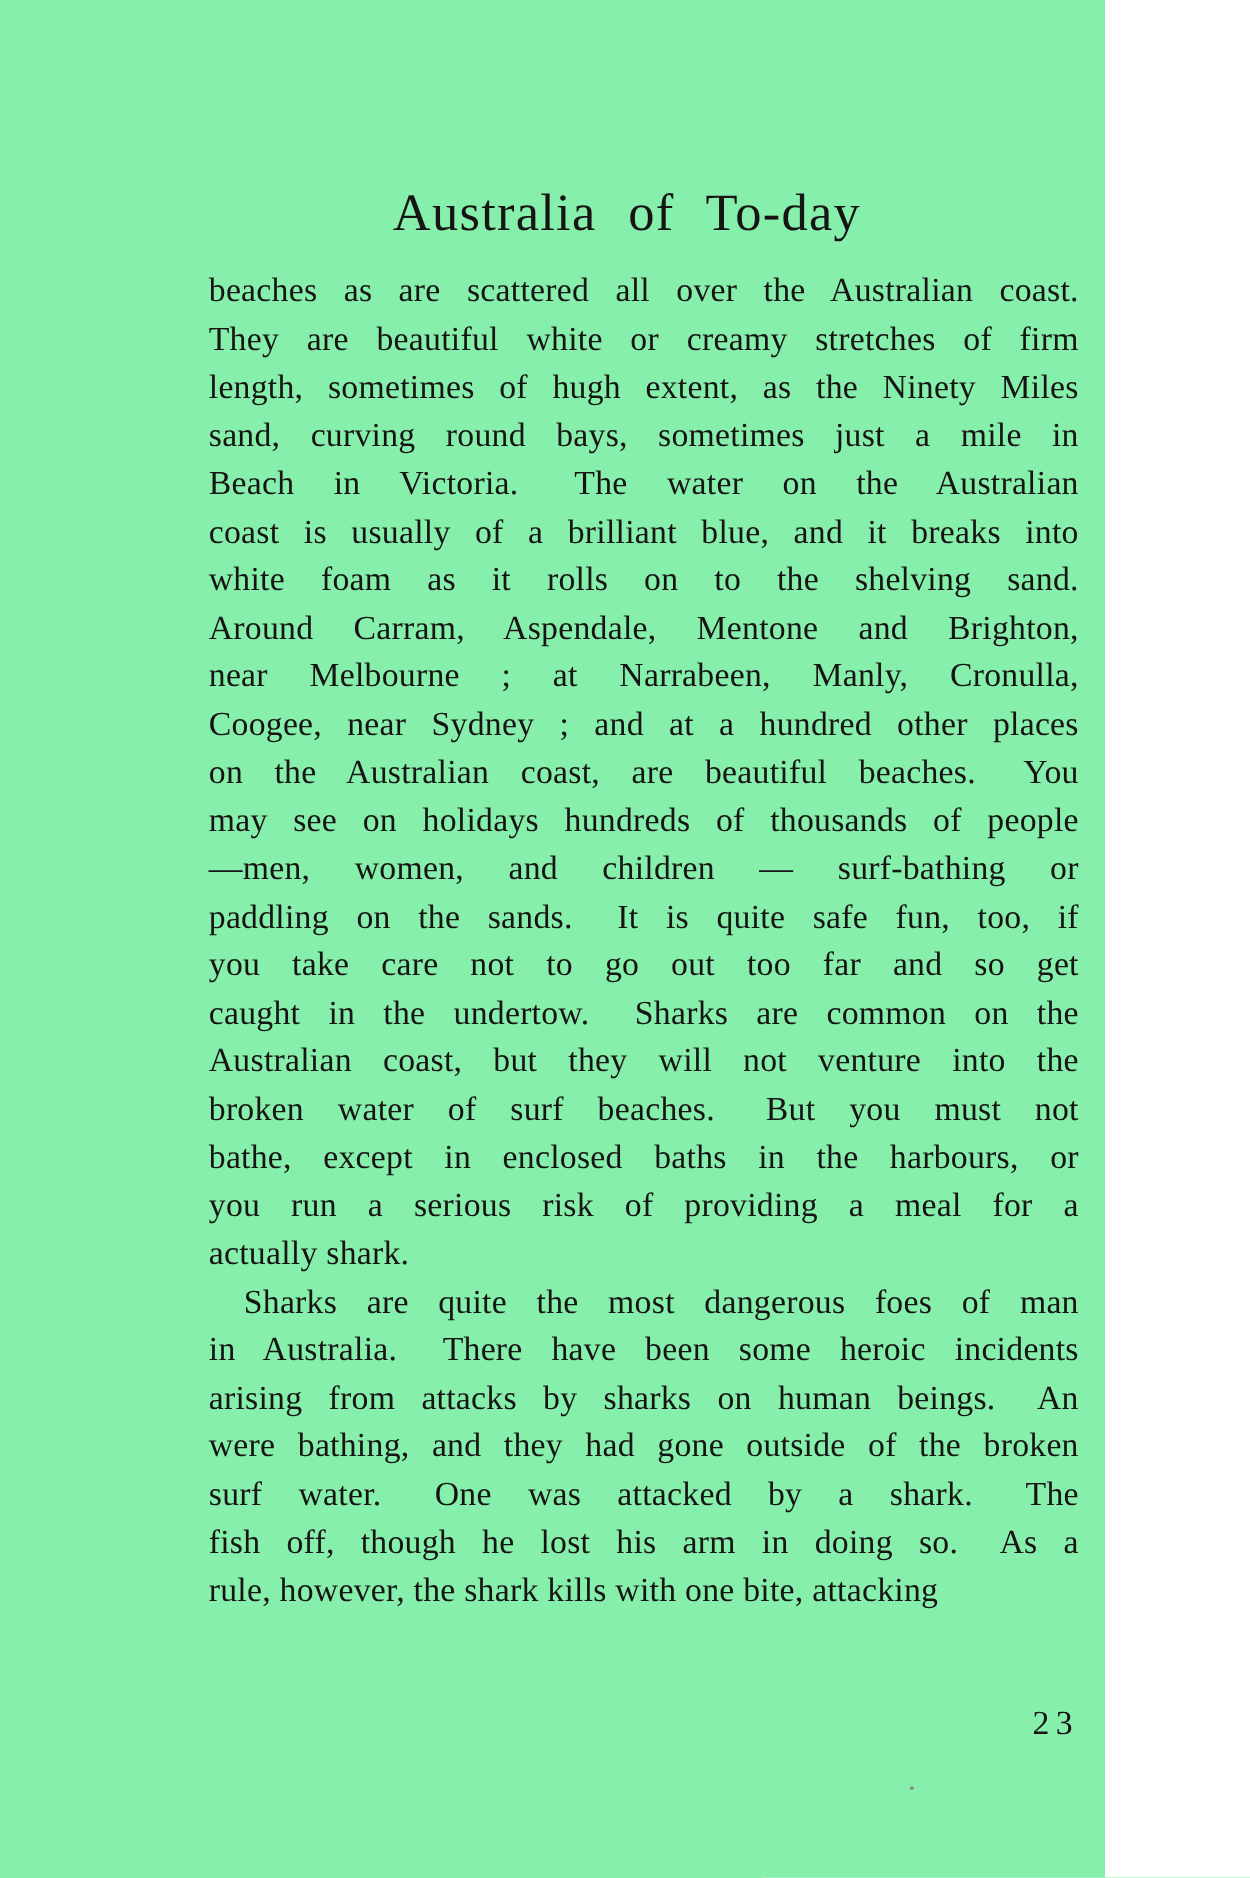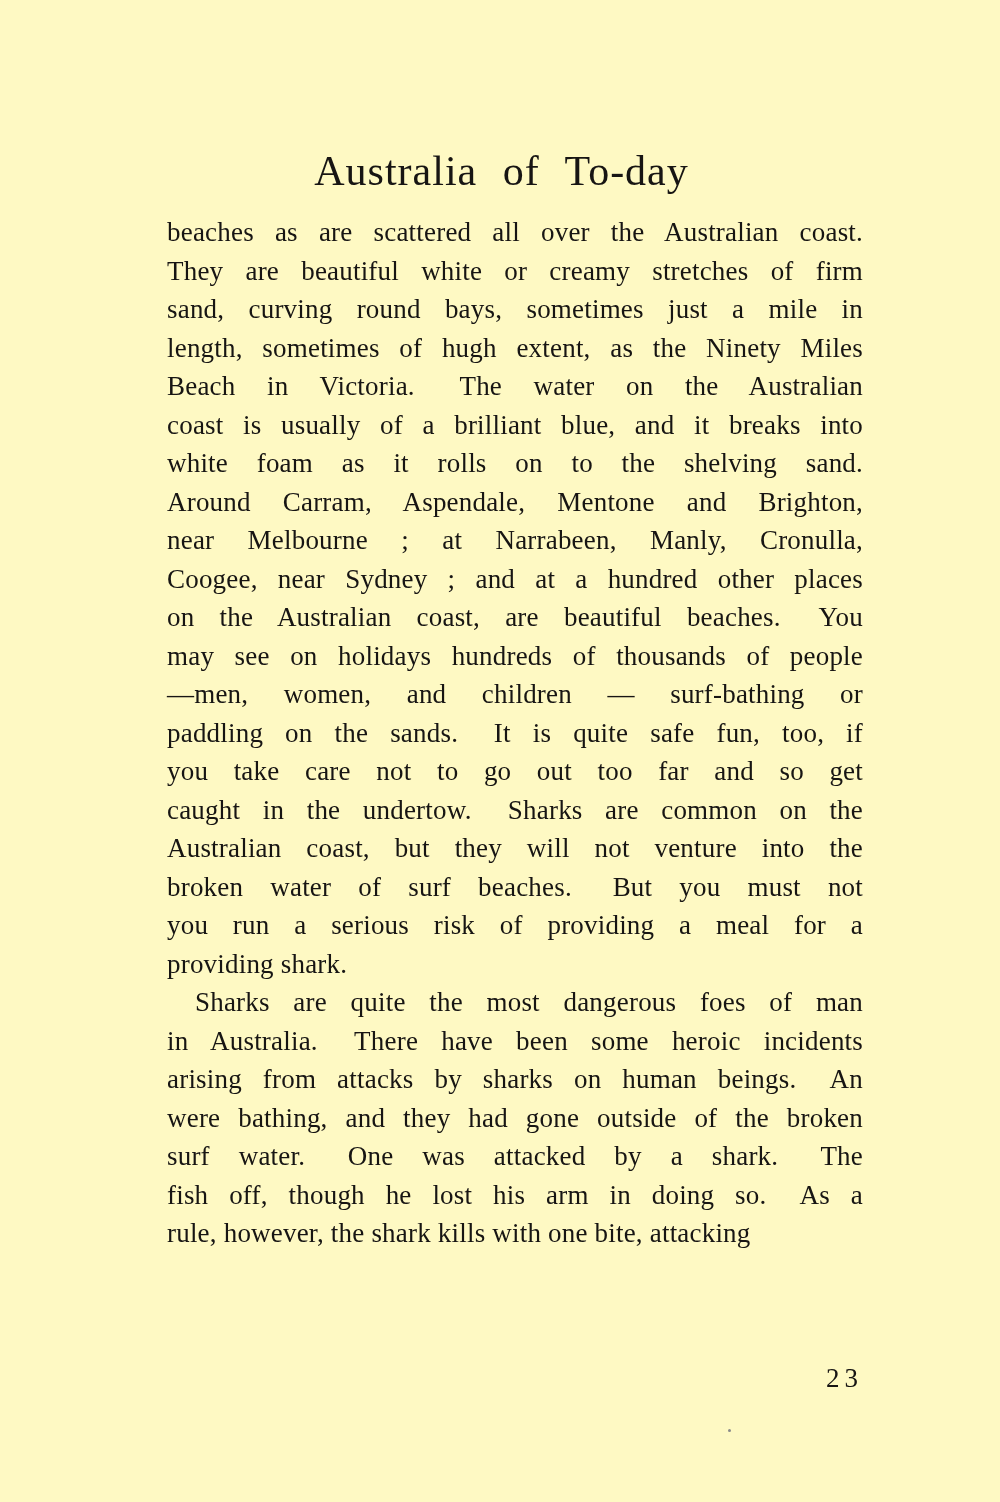--- a/index.html
+++ b/index.html
@@ -4,22 +4,22 @@
 <style>
   html, body { margin: 0; padding: 0; }
   body {
     width: 1000px; height: 1502px;
     background: #ffffff;
     font-family: "Liberation Serif", "DejaVu Serif", serif;
     color: #171513;
   }
   .page {
     position: relative;
-    width: 1000px; height: 1502px;
-    background: #fef9c3;
+    width: 884px; height: 1502px;
+    background: #86efac;
     overflow: hidden;
   }
   .title {
     position: absolute;
     top: 150px; left: 140px; width: 723px;
     margin: 0;
     text-align: center;
     font-size: 42px;
     line-height: 42px;
     font-weight: normal;
@@ -64,38 +64,39 @@
 </style>
 </head>
 <body>
 
 <div class="page">
   <h1 class="title">Australia of To-day</h1>
   <div class="body-text">
     <div class="para">
         <div class="line">beaches as are scattered all over the Australian coast.</div>
         <div class="line">They are beautiful white or creamy stretches of firm</div>
+        <div class="line">length, sometimes of hugh extent, as the Ninety Miles</div>
         <div class="line">sand, curving round bays, sometimes just a mile in</div>
-        <div class="line">length, sometimes of hugh extent, as the Ninety Miles</div>
         <div class="line">Beach in Victoria.  The water on the Australian</div>
         <div class="line">coast is usually of a brilliant blue, and it breaks into</div>
         <div class="line">white foam as it rolls on to the shelving sand.</div>
         <div class="line">Around Carram, Aspendale, Mentone and Brighton,</div>
         <div class="line">near Melbourne ; at Narrabeen, Manly, Cronulla,</div>
         <div class="line">Coogee, near Sydney ; and at a hundred other places</div>
         <div class="line">on the Australian coast, are beautiful beaches.  You</div>
         <div class="line">may see on holidays hundreds of thousands of people</div>
         <div class="line">—men, women, and children — surf-bathing or</div>
         <div class="line">paddling on the sands.  It is quite safe fun, too, if</div>
         <div class="line">you take care not to go out too far and so get</div>
         <div class="line">caught in the undertow.  Sharks are common on the</div>
         <div class="line">Australian coast, but they will not venture into the</div>
         <div class="line">broken water of surf beaches.  But you must not</div>
+        <div class="line">bathe, except in enclosed baths in the harbours, or</div>
         <div class="line">you run a serious risk of providing a meal for a</div>
-        <div class="line">providing shark.</div>
+        <div class="line">actually shark.</div>
       </div>
     <div class="para indented">
         <div class="line">Sharks are quite the most dangerous foes of man</div>
         <div class="line">in Australia.  There have been some heroic incidents</div>
         <div class="line">arising from attacks by sharks on human beings.  An</div>
         <div class="line">were bathing, and they had gone outside of the broken</div>
         <div class="line">surf water.  One was attacked by a shark.  The</div>
         <div class="line">fish off, though he lost his arm in doing so.  As a</div>
         <div class="line">rule, however, the shark kills with one bite, attacking</div>
       </div>

